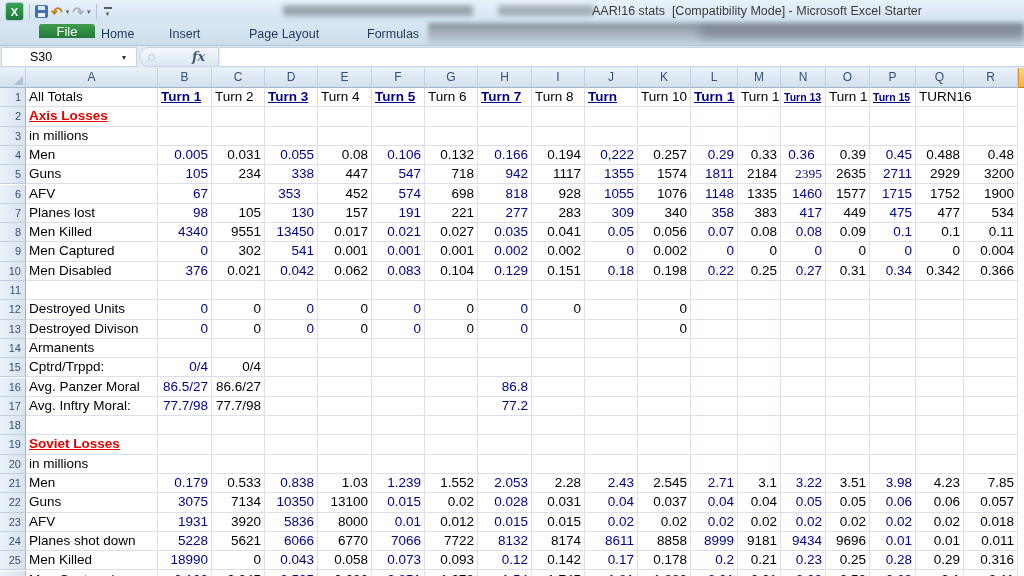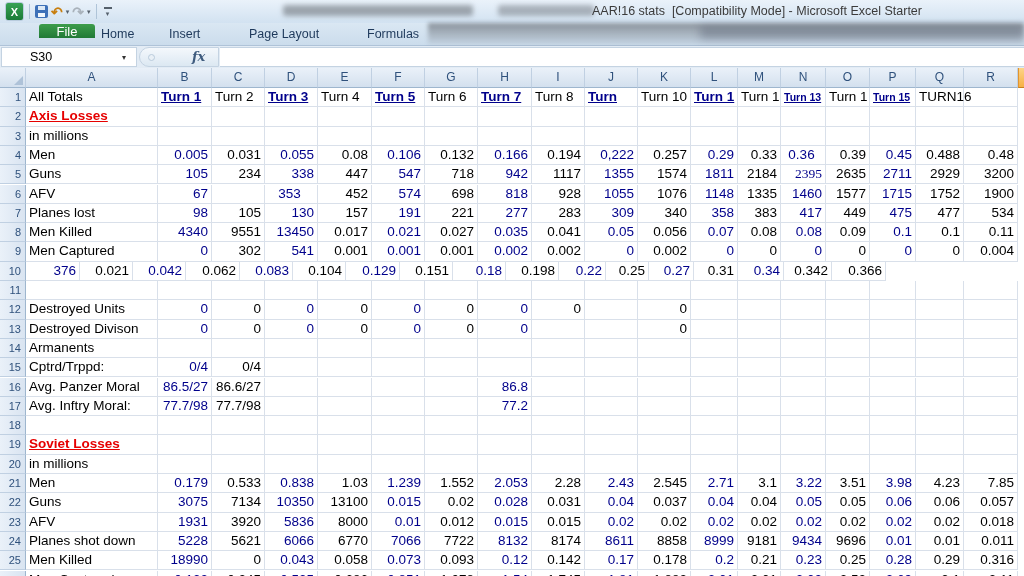--- a/index.html
+++ b/index.html
@@ -335,20 +335,21 @@
       <div class="cell num blue" style="width: 47px;">0</div>
       <div class="cell num" style="width: 43px;">0</div>
       <div class="cell num blue" style="width: 45px;">0</div>
       <div class="cell num" style="width: 44px;">0</div>
       <div class="cell num blue" style="width: 46px;">0</div>
       <div class="cell num" style="width: 48px;">0</div>
       <div class="cell num" style="width: 54px;">0.004</div>
     </div>
     <div class="grow" style="top: 193.7px;">
       <div class="rowhdr">10</div>
+      <div class="cell lab" style="width: 132px;">Men Disabled</div>
       <div class="cell num blue" style="width: 54px;">376</div>
       <div class="cell num" style="width: 53px;">0.021</div>
       <div class="cell num blue" style="width: 53px;">0.042</div>
       <div class="cell num" style="width: 54px;">0.062</div>
       <div class="cell num blue" style="width: 53px;">0.083</div>
       <div class="cell num" style="width: 53px;">0.104</div>
       <div class="cell num blue" style="width: 54px;">0.129</div>
       <div class="cell num" style="width: 53px;">0.151</div>
       <div class="cell num blue" style="width: 53px;">0.18</div>
       <div class="cell num" style="width: 53px;">0.198</div>

